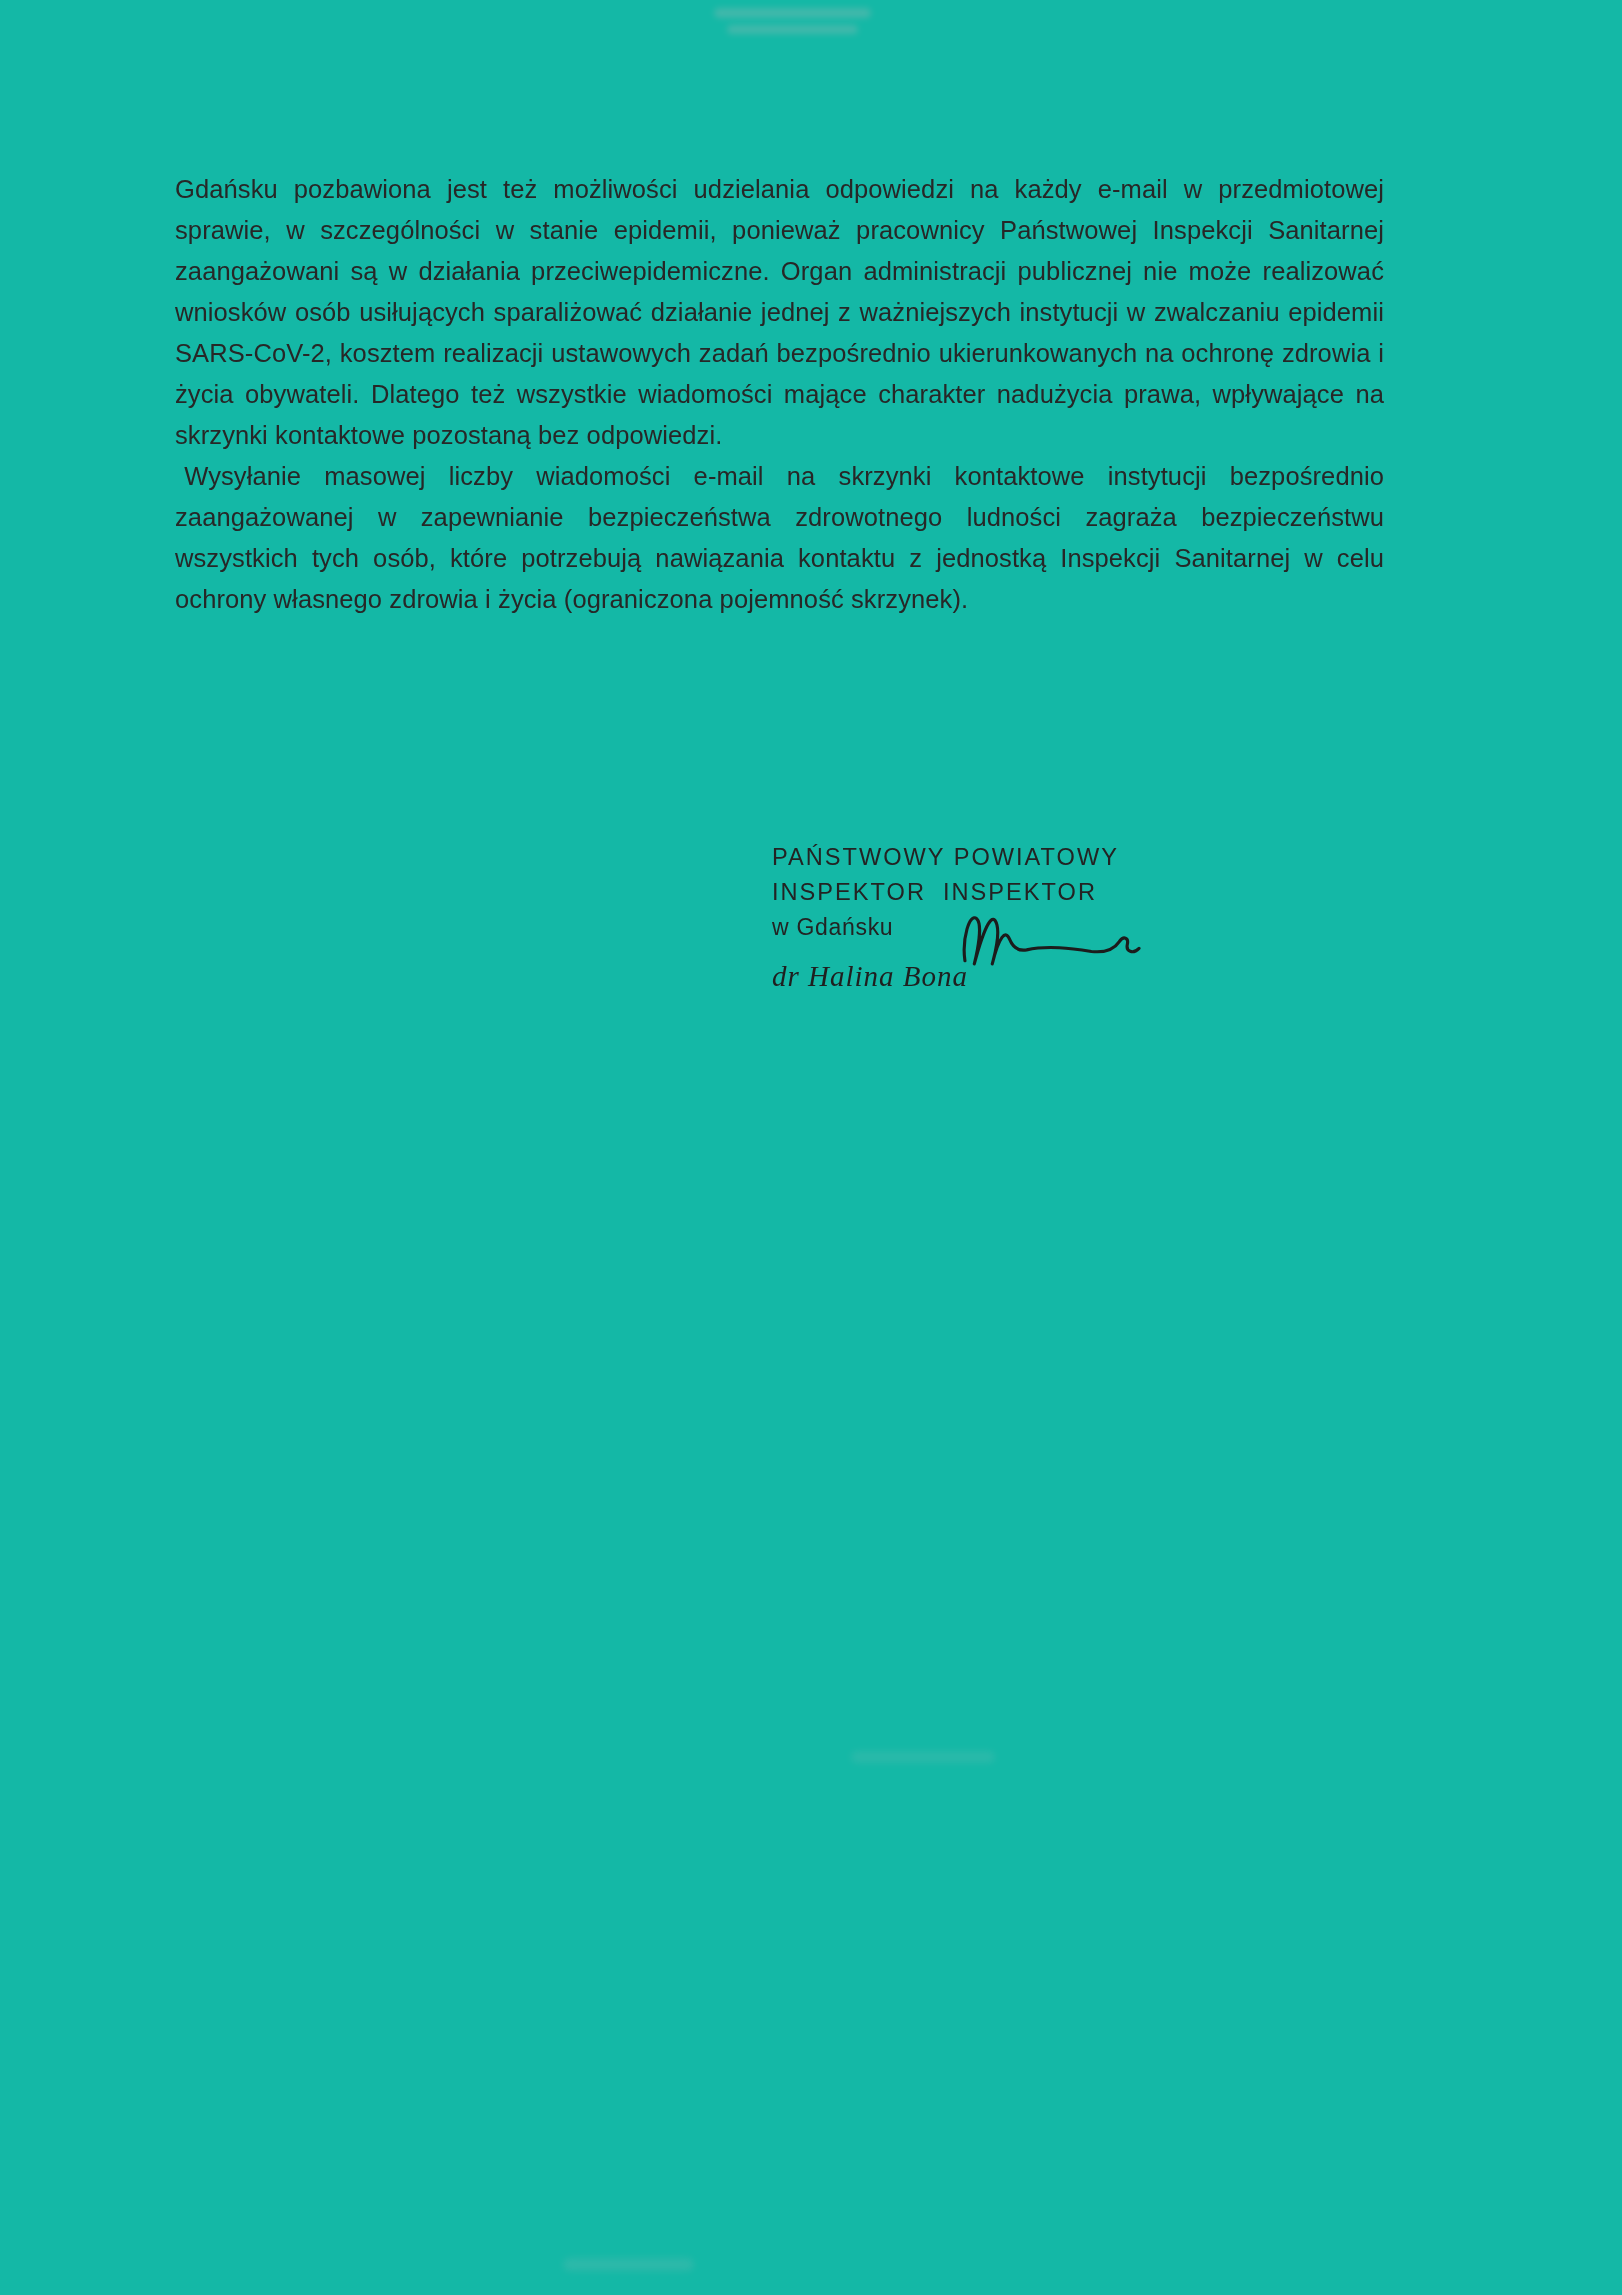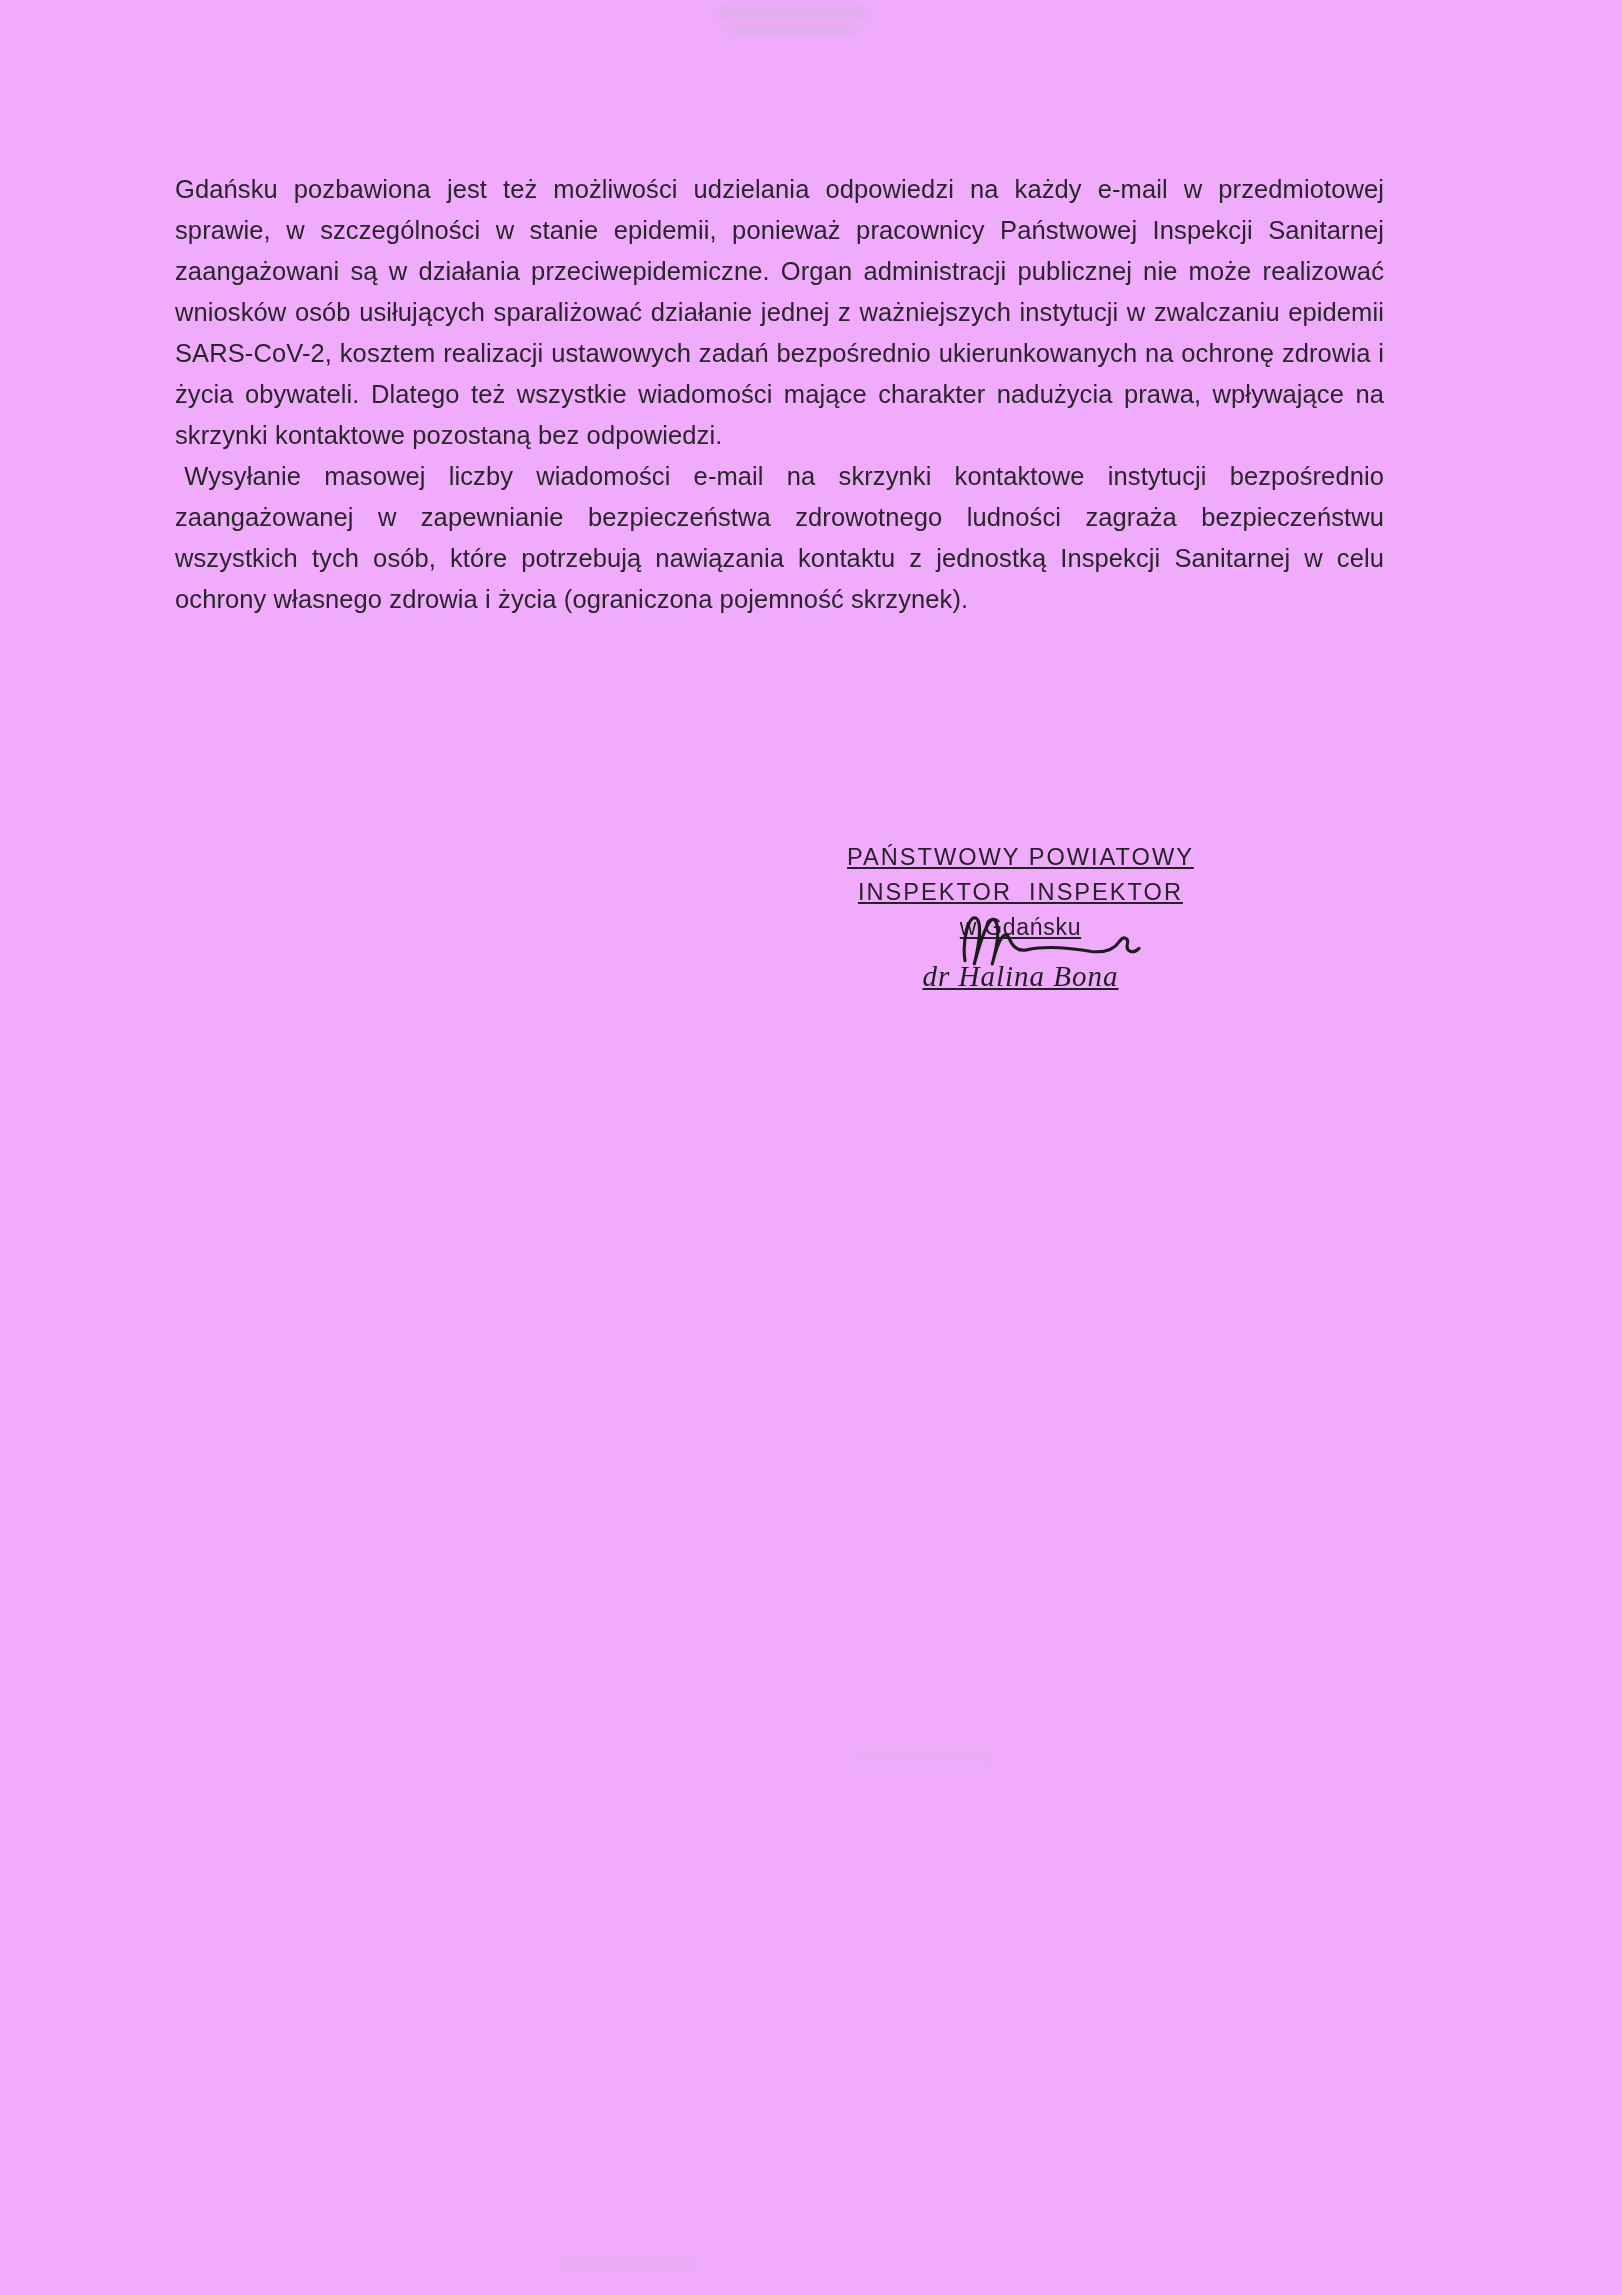--- a/index.html
+++ b/index.html
@@ -5,21 +5,21 @@
   html, body {
     margin: 0;
     padding: 0;
     background: #e8e8e8;
   }
   .page {
     position: relative;
     width: 1623px;
     height: 2295px;
     margin: 0 auto;
-    background: #f0abfc;
+    background: #14b8a6;
     overflow: hidden;
     font-family: "Liberation Sans", sans-serif;
     color: #272727;
   }
 
   
   .scan-artifact {
     position: absolute;
     top: 5.2px;
     left: 694px;
@@ -74,23 +74,21 @@
   }
   .body-text p.para-2 {
     text-indent: 9.2px;
   }
 
   .signature-block {
     position: absolute;
     top: 840px;
     left: 772px;
     width: 497px;
-    text-align: center;
     color: #232323;
-    text-decoration: underline;
   }
   .sig-line {
     font-size: 23.6px;
     line-height: 35px;
     letter-spacing: 2px;
     white-space: pre;
   }
   .sig-line.city {
     font-size: 23px;
     letter-spacing: 0.7px;

